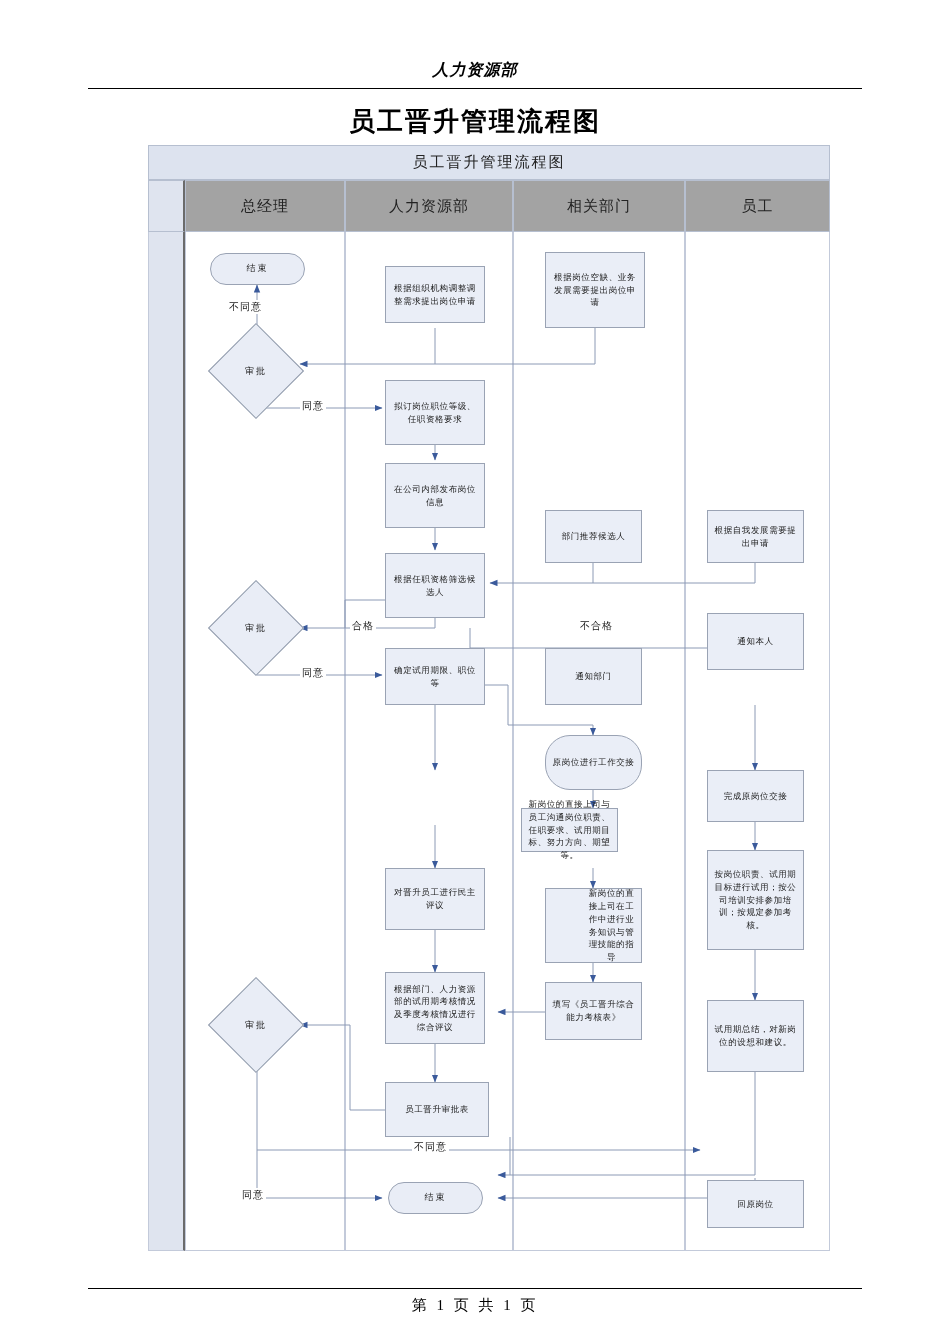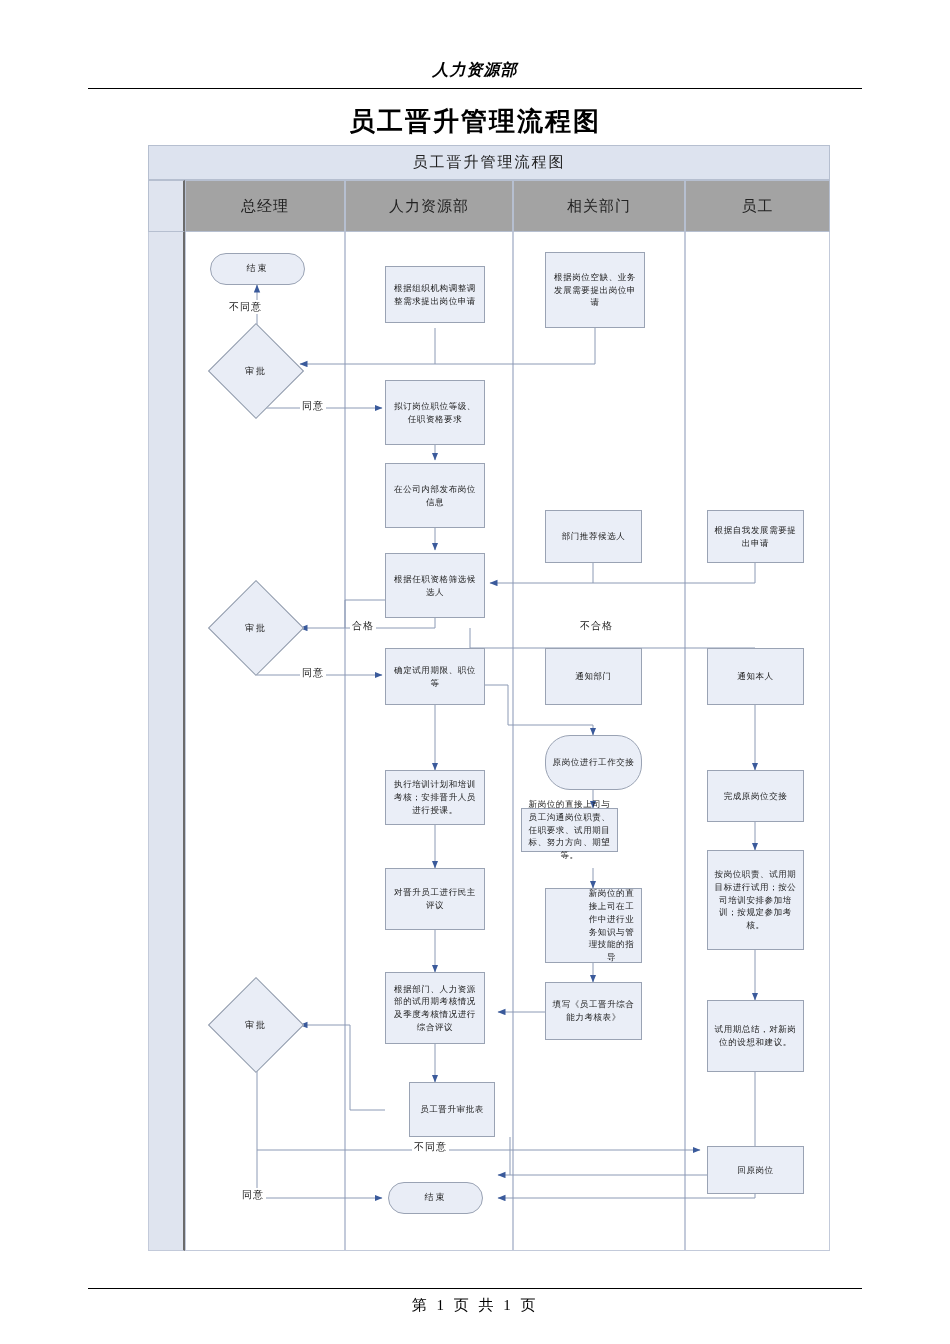--- a/index.html
+++ b/index.html
@@ -204,55 +204,54 @@
   <div class="node" style="left:385px;top:237px;width:100px;height:57px;margin-top:29px;">根据组织机构调整调整需求提出岗位申请</div>
 
   <div class="node" style="left:385px;top:380px;width:100px;height:65px;">拟订岗位职位等级、任职资格要求</div>
 
   <div class="node" style="left:385px;top:463px;width:100px;height:65px;">在公司内部发布岗位信息</div>
 
   <div class="node" style="left:385px;top:553px;width:100px;height:65px;">根据任职资格筛选候选人</div>
 
   <div class="node" style="left:385px;top:648px;width:100px;height:57px;">确定试用期限、职位等</div>
 
-  <div class="node" style="left:385px;top:770px;width:100px;height:55px;">执行培训计划和培训考核；安排晋升人员进行授课。</div>
 
   <div class="node" style="left:385px;top:868px;width:100px;height:62px;">对晋升员工进行民主评议</div>
 
   <div class="node" style="left:385px;top:972px;width:100px;height:72px;">根据部门、人力资源部的试用期考核情况及季度考核情况进行综合评议</div>
 
-  <div class="node" style="left:385px;top:1082px;width:86px;height:55px;margin-left:24px;">员工晋升审批表</div>
+  <div class="node" style="left:385px;top:1082px;width:104px;height:55px;">员工晋升审批表</div>
 
   <div class="node term" style="left:388px;top:1182px;width:95px;height:32px;">结束</div>
 
   <div class="node" style="left:545px;top:252px;width:100px;height:76px;">根据岗位空缺、业务发展需要提出岗位申请</div>
 
   <div class="node" style="left:545px;top:510px;width:97px;height:53px;">部门推荐候选人</div>
 
   <div class="node" style="left:545px;top:648px;width:97px;height:57px;">通知部门</div>
 
   <div class="node" style="left:545px;top:735px;width:97px;height:55px;border-radius:25px;">原岗位进行工作交接</div>
 
   <div class="node" style="left:521px;top:808px;width:97px;height:44px;">新岗位的直接上司与员工沟通岗位职责、任职要求、试用期目标、努力方向、期望等。</div>
 
   <div class="node" style="left:545px;top:888px;width:97px;height:75px;padding-left:40px;">新岗位的直接上司在工作中进行业务知识与管理技能的指导</div>
 
   <div class="node" style="left:545px;top:982px;width:97px;height:58px;">填写《员工晋升综合能力考核表》</div>
 
   <div class="node" style="left:707px;top:510px;width:97px;height:53px;">根据自我发展需要提出申请</div>
 
-  <div class="node" style="left:707px;top:648px;width:97px;height:57px;">通知本人</div>
+  <div class="node" style="left:707px;top:613px;width:97px;height:57px;">通知本人</div>
 
   <div class="node" style="left:707px;top:770px;width:97px;height:52px;">完成原岗位交接</div>
 
   <div class="node" style="left:707px;top:850px;width:97px;height:100px;">按岗位职责、试用期目标进行试用；按公司培训安排参加培训；按规定参加考核。</div>
 
   <div class="node" style="left:707px;top:1000px;width:97px;height:72px;">试用期总结，对新岗位的设想和建议。</div>
 
-  <div class="node" style="left:707px;top:1146px;width:97px;height:48px;">回原岗位</div>
+  <div class="node" style="left:707px;top:1180px;width:97px;height:48px;">回原岗位</div>
 
   <div class="edge-label" style="left:227px;top:300px;">不同意</div>
   <div class="edge-label" style="left:300px;top:399px;">同意</div>
   <div class="edge-label" style="left:350px;top:619px;">合格</div>
   <div class="edge-label" style="left:578px;top:619px;">不合格</div>
   <div class="edge-label" style="left:300px;top:666px;">同意</div>
   <div class="edge-label" style="left:412px;top:1140px;">不同意</div>
   <div class="edge-label" style="left:240px;top:1188px;">同意</div>
 
   <div class="ftr-rule"></div>

